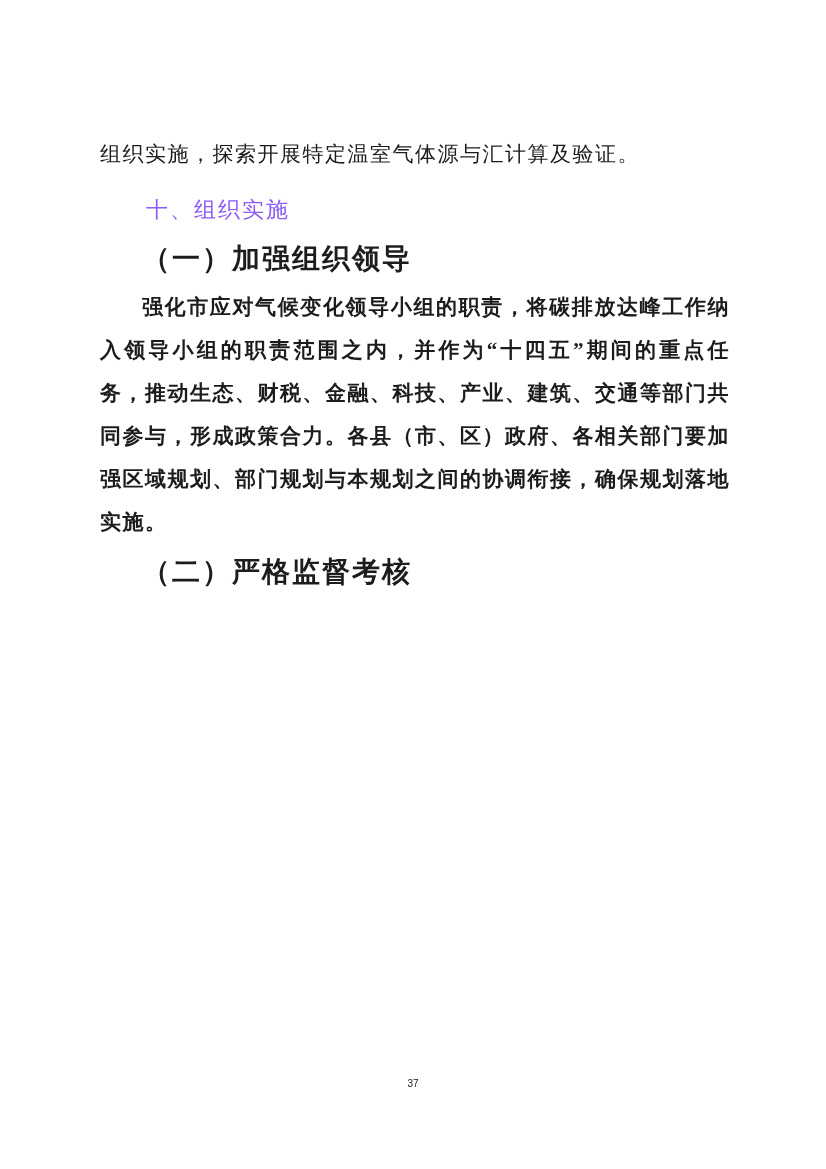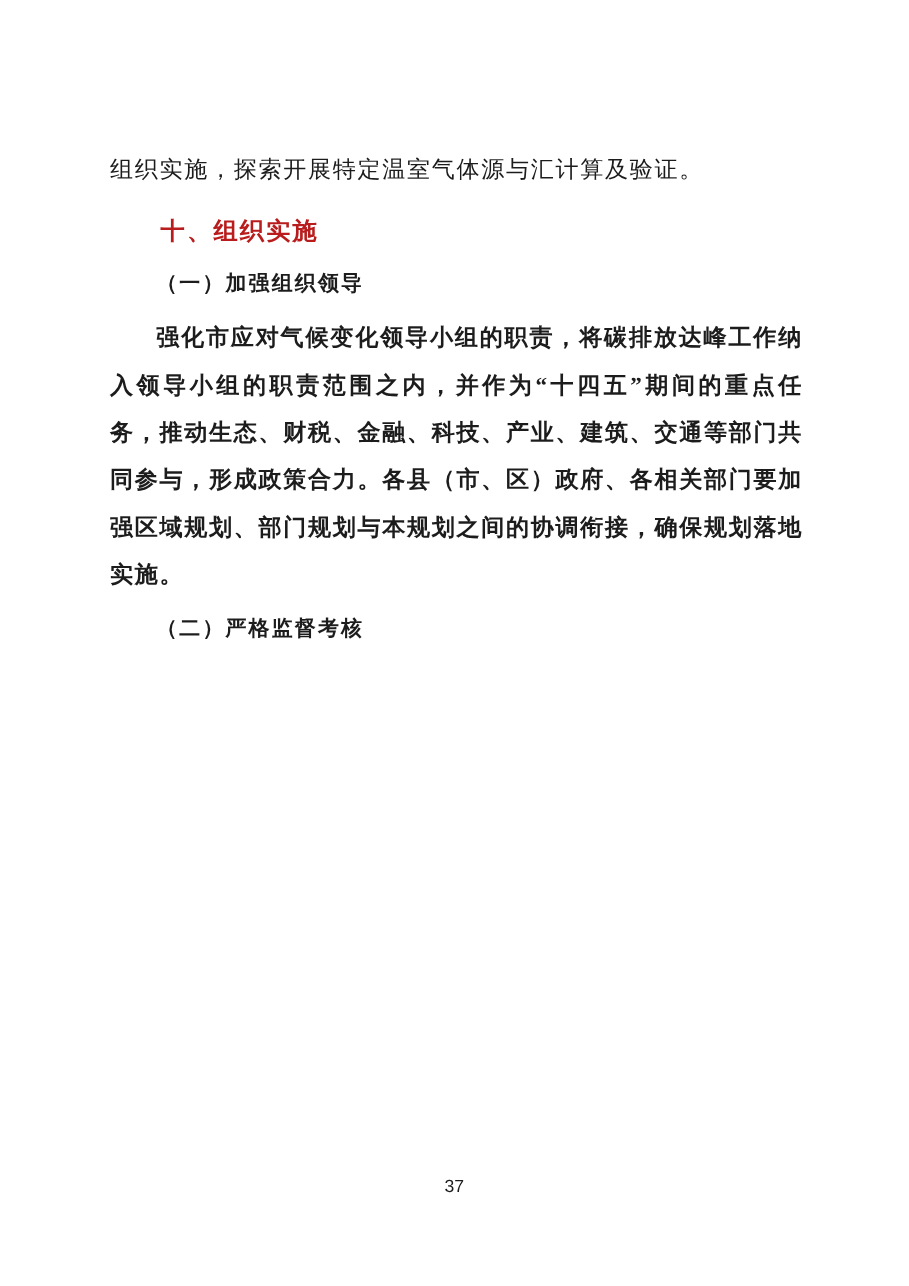--- a/index.html
+++ b/index.html
@@ -29,46 +29,46 @@
     text-align: justify;
     color: #1c1c1c;
     margin: 5px 0;
   }
   .body-par.indent {
     text-indent: 2em;
     font-weight: bold;
   }
   .heading1 {
     font-family: "Liberation Sans", "DejaVu Sans", sans-serif;
-    font-weight: bold;
+    font-weight: normal;
     font-size: 22px;
     line-height: 43px;
     letter-spacing: 2px;
-    color: #b91c1c;
+    color: #8b5cf6;
     margin: 12px 0 6px 0;
     padding-left: 46px;
   }
   .heading2 {
     font-family: "Liberation Serif", "DejaVu Serif", serif;
     font-weight: bold;
-    font-size: 19px;
+    font-size: 28px;
     line-height: 43px;
     letter-spacing: 2px;
     color: #1c1c1c;
     margin: 6px 0;
     padding-left: 42px;
   }
   .page-number {
     position: absolute;
     left: 0;
     bottom: 80px;
     width: 100%;
     text-align: center;
     font-family: "Liberation Sans", "DejaVu Sans", sans-serif;
-    font-size: 16px;
+    font-size: 10px;
     color: #1c1c1c;
   }
 </style>
 </head>
 <body>
 
 <div class="page">
   <div class="content">
     <p class="body-par">组织实施，探索开展特定温室气体源与汇计算及验证。</p>
 

